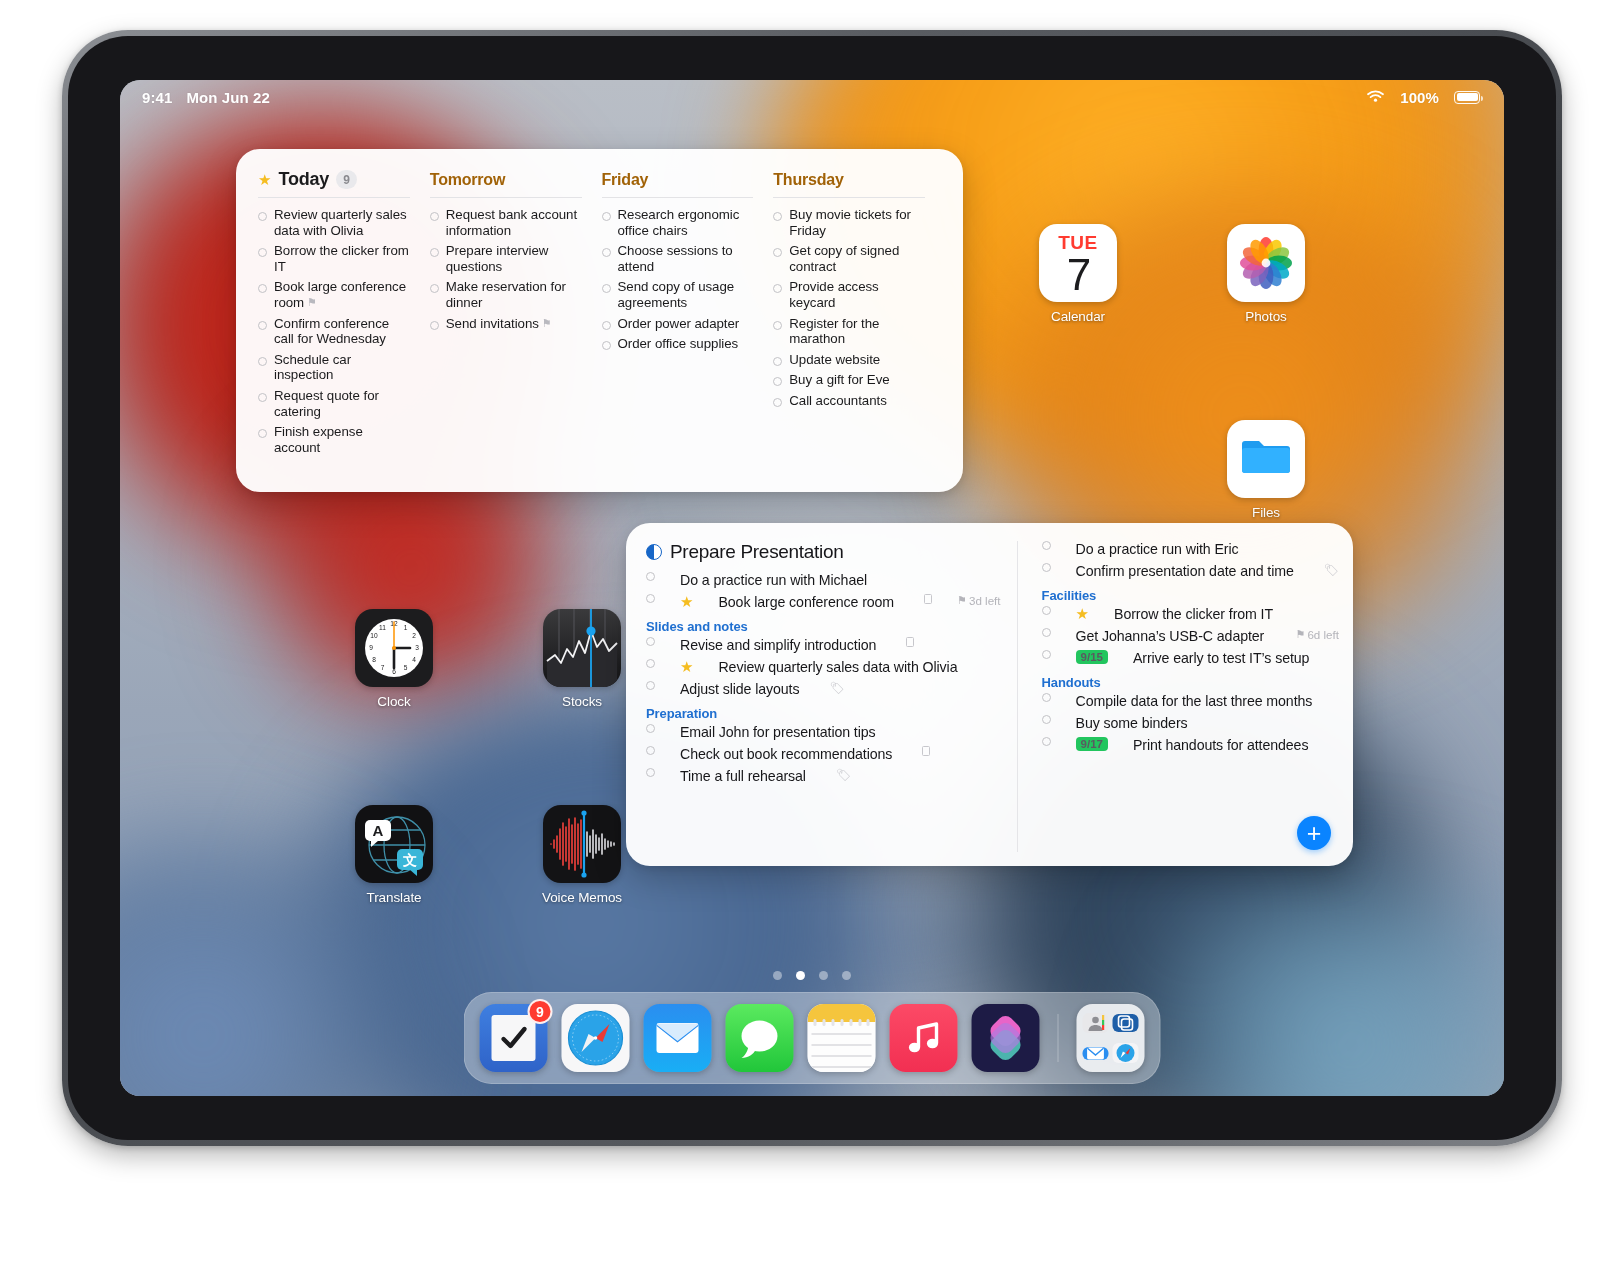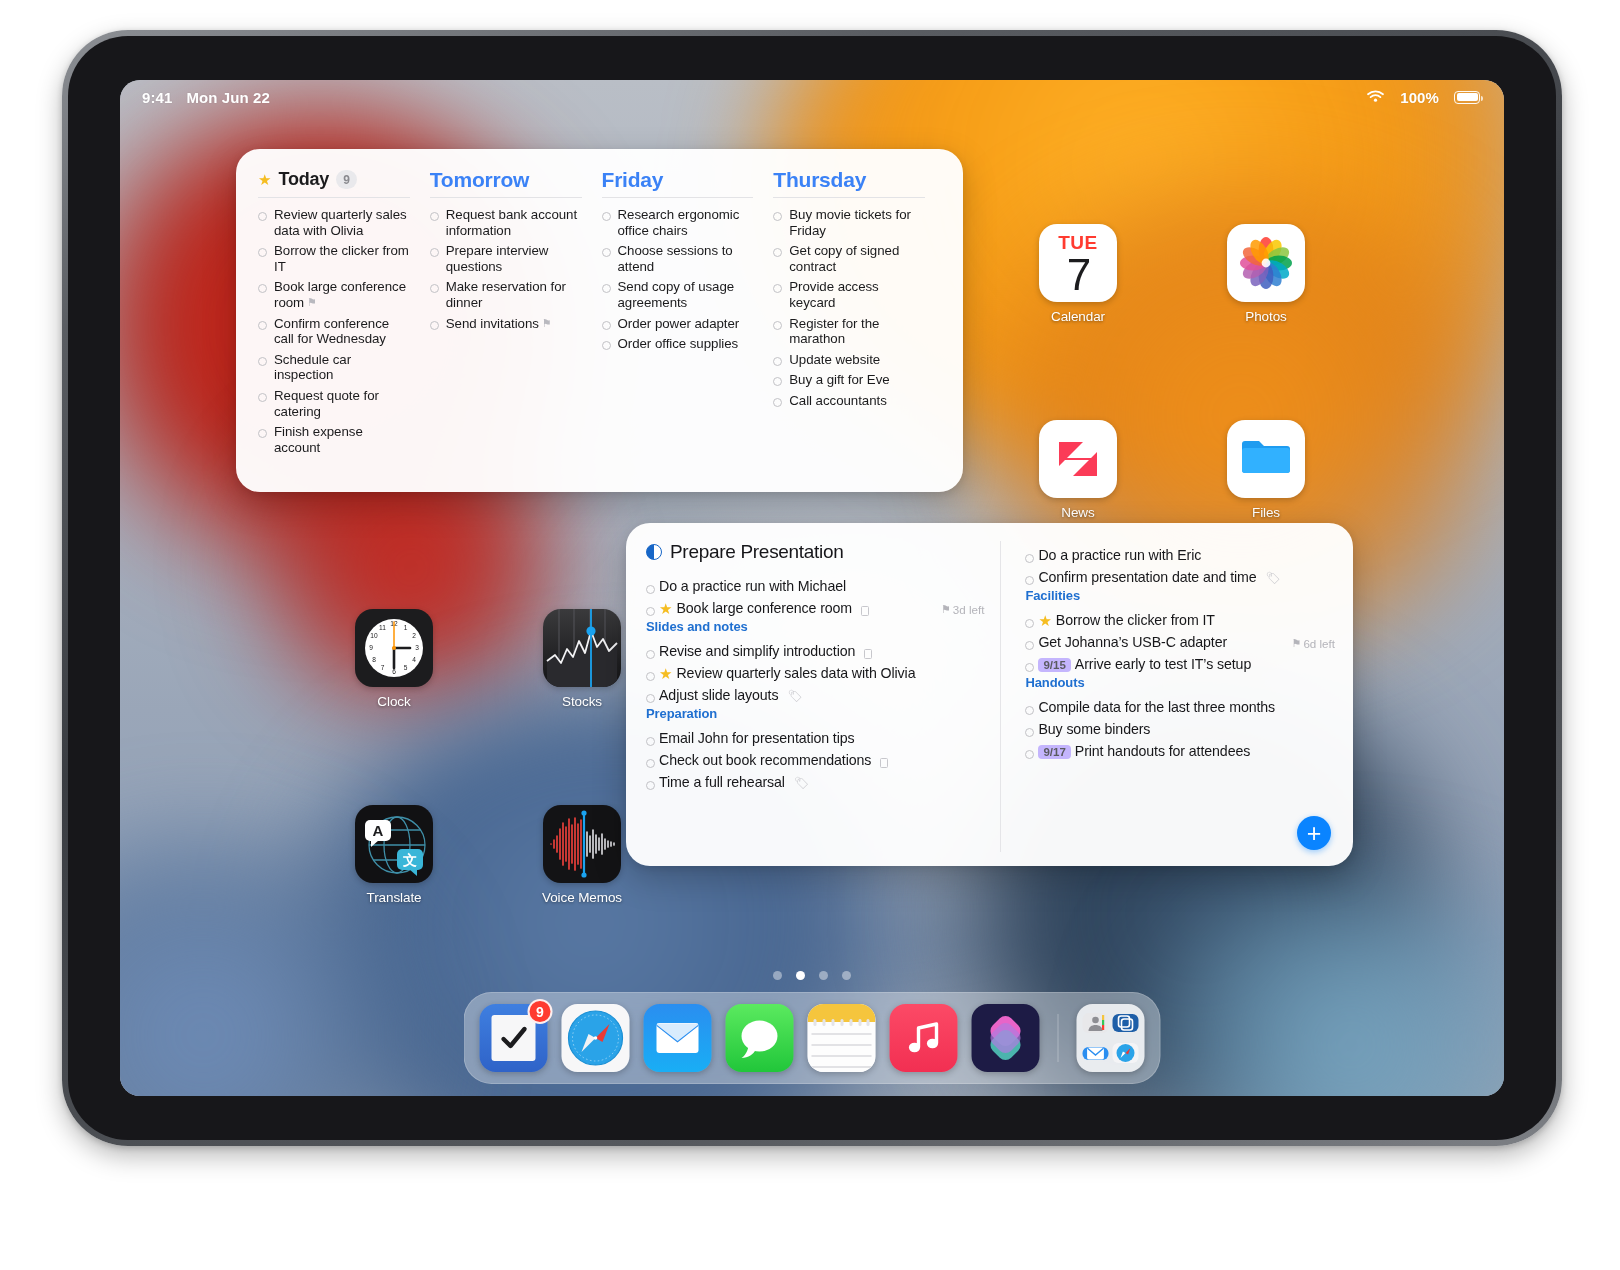--- a/index.html
+++ b/index.html
@@ -85,51 +85,51 @@
 
   
   #w-scheduled { left:116px; top:69px; width:727px; height:343px; padding: 20px 22px 14px 22px; }
   .cols { display:flex; gap:0; height:100%; }
   .col { flex:1 1 0; padding-right:16px; }
   .col + .col { padding-left: 4px; }
   .colhead { display:flex; align-items:center; gap:7px; padding-bottom:7px;
              border-bottom: 1px solid #e3e3e6; margin-bottom: 9px; height: 29px; }
   .colhead.today { border-bottom-color: #e3e3e6; }
   .ch-title { font-size:18px; font-weight:700; color:#1b1b1d; letter-spacing:-.2px; }
-  .ch-title.muted { color:#3b82f6; font-weight:600; font-size:21px; }
+  .ch-title.muted { color:#a16207; font-weight:600; font-size:16px; }
   .star { color:#f5bd21; font-size:15px; line-height:1; }
   .count-pill { background:#e9e9ec; color:#8a8a8f; border-radius:11px;
                 min-width:21px; height:19px; padding:0 6px; font-size:12px; font-weight:600;
                 display:flex; align-items:center; justify-content:center; }
   .task { display:flex; align-items:flex-start; gap:7px; margin-bottom:5px; }
   .bullet { flex:0 0 auto; width:9px; height:9px; border-radius:50%;
             border:1.2px solid #c2c2c6; margin-top:5px; }
   .ttext { font-size:13.3px; line-height:15.6px; color:#1b1b1d; letter-spacing:-.05px; }
   .flagmark { display:inline-block; margin-left:3px; color:#b9b9bf; font-size:11px; vertical-align:1px; }
 
   
   #w-list { left:506px; top:443px; width:727px; height:343px; padding: 18px 0 14px 0; }
   .listcols { display:flex; height:100%; }
   .lc-left { flex: 0 0 51.5%; padding: 0 16px 0 20px; }
   .lc-right { flex:1 1 auto; padding: 0 18px 0 24px; border-left:1px solid #e5e5e8; }
   .lhead { display:flex; align-items:center; gap:8px; margin-bottom:9px; }
   .lhead .ltitle { font-size:19px; font-weight:400; color:#16161a; letter-spacing:-.3px; }
   .circicon { width:16px; height:16px; border-radius:50%; border:1.8px solid #1766c7;
               background: linear-gradient(90deg,#1766c7 50%, #ffffff 50%); }
-  .lrow { display:flex; align-items:flex-end; gap:4px; height:22px; }
+  .lrow { display:flex; align-items:flex-start; gap:25px; height:22px; }
   .lbullet { flex:0 0 auto; width:9px; height:9px; border-radius:50%; border:1.2px solid #c2c2c6; }
   .ltext { font-size:14.2px; color:#17171a; letter-spacing:-.1px; white-space:nowrap; }
   .sectlabel { font-size:13px; font-weight:700; color:#1f6fd0; margin: 3px 0 3px 0; letter-spacing:-.1px; }
   .docicon { display:inline-block; width:8px; height:10px; border:1.1px solid #c7c7cc;
              border-radius:1.5px; margin-left:5px; vertical-align:-1px; }
   .tagicon { display:inline-block; color:#c7c7cc; font-size:12px; margin-left:5px; }
   .duetag { display:inline-flex; align-items:center; gap:2px; color:#b4b4ba; font-size:11.6px;
             margin-left:auto; white-space:nowrap; }
   .flagglyph { font-size:11px; color:#b4b4ba; }
-  .datechip { background:#c4b5fd; color:#5a5a60; border-radius:4px; font-size:11.5px;
+  .datechip { background:#22c55e; color:#5a5a60; border-radius:4px; font-size:11.5px;
               font-weight:600; padding:1px 5px; }
   .addbtn { position:absolute; right:22px; bottom:16px; width:34px; height:34px; border-radius:50%;
             background:#0a84ff; color:#fff; display:flex; align-items:center; justify-content:center;
             font-size:25px; font-weight:300; line-height:1; box-shadow:0 2px 6px rgba(10,132,255,.4); }
 
   
   .app { position:absolute; width:104px; text-align:center; z-index: 15; }
   .icon { width:78px; height:78px; margin:0 auto; border-radius:18px; position:relative;
           overflow:hidden; box-shadow:0 2px 6px rgba(0,0,0,.22); }
   .applabel { margin-top:7px; font-size:13.5px; color:#fff; letter-spacing:-.1px;
@@ -498,28 +498,20 @@
             <ellipse cx="0" cy="-13" rx="7.4" ry="13" fill="#e0509a" opacity=".85" transform="rotate(270)"></ellipse>
             <ellipse cx="0" cy="-13" rx="7.4" ry="13" fill="#f2663c" opacity=".85" transform="rotate(300)"></ellipse>
             <ellipse cx="0" cy="-13" rx="7.4" ry="13" fill="#ff9a00" opacity=".85" transform="rotate(330)"></ellipse>
             <circle cx="0" cy="0" r="4.4" fill="#ffffff" opacity=".9"></circle>
           </g>
         </svg>
       </div>
       <div class="applabel">Photos</div>
     </div>
 
-    <div class="app" style="left:906px; top:340px;">
-      <div class="icon ic-news">
-        <svg width="50" height="50" viewBox="0 0 50 50">
-          <path d="M6 8 H30 L14 24 H38 L44 18 V42 H20 L36 26 H12 L6 32 Z" fill="#fb3b57"></path>
-        </svg>
-      </div>
-      <div class="applabel">News</div>
-    </div>
 
     <div class="app" style="left:1094px; top:340px;">
       <div class="icon ic-files">
         <svg width="56" height="50" viewBox="0 0 56 50">
           <path d="M4 10a3 3 0 0 1 3-3h14l5 5h23a3 3 0 0 1 3 3v21a3 3 0 0 1-3 3H7a3 3 0 0 1-3-3Z" fill="#1f9cf0"></path>
           <path d="M4 17a3 3 0 0 1 3-3h42a3 3 0 0 1 3 3v19a3 3 0 0 1-3 3H7a3 3 0 0 1-3-3Z" fill="#31b1ff"></path>
         </svg>
       </div>
       <div class="applabel">Files</div>
     </div>

